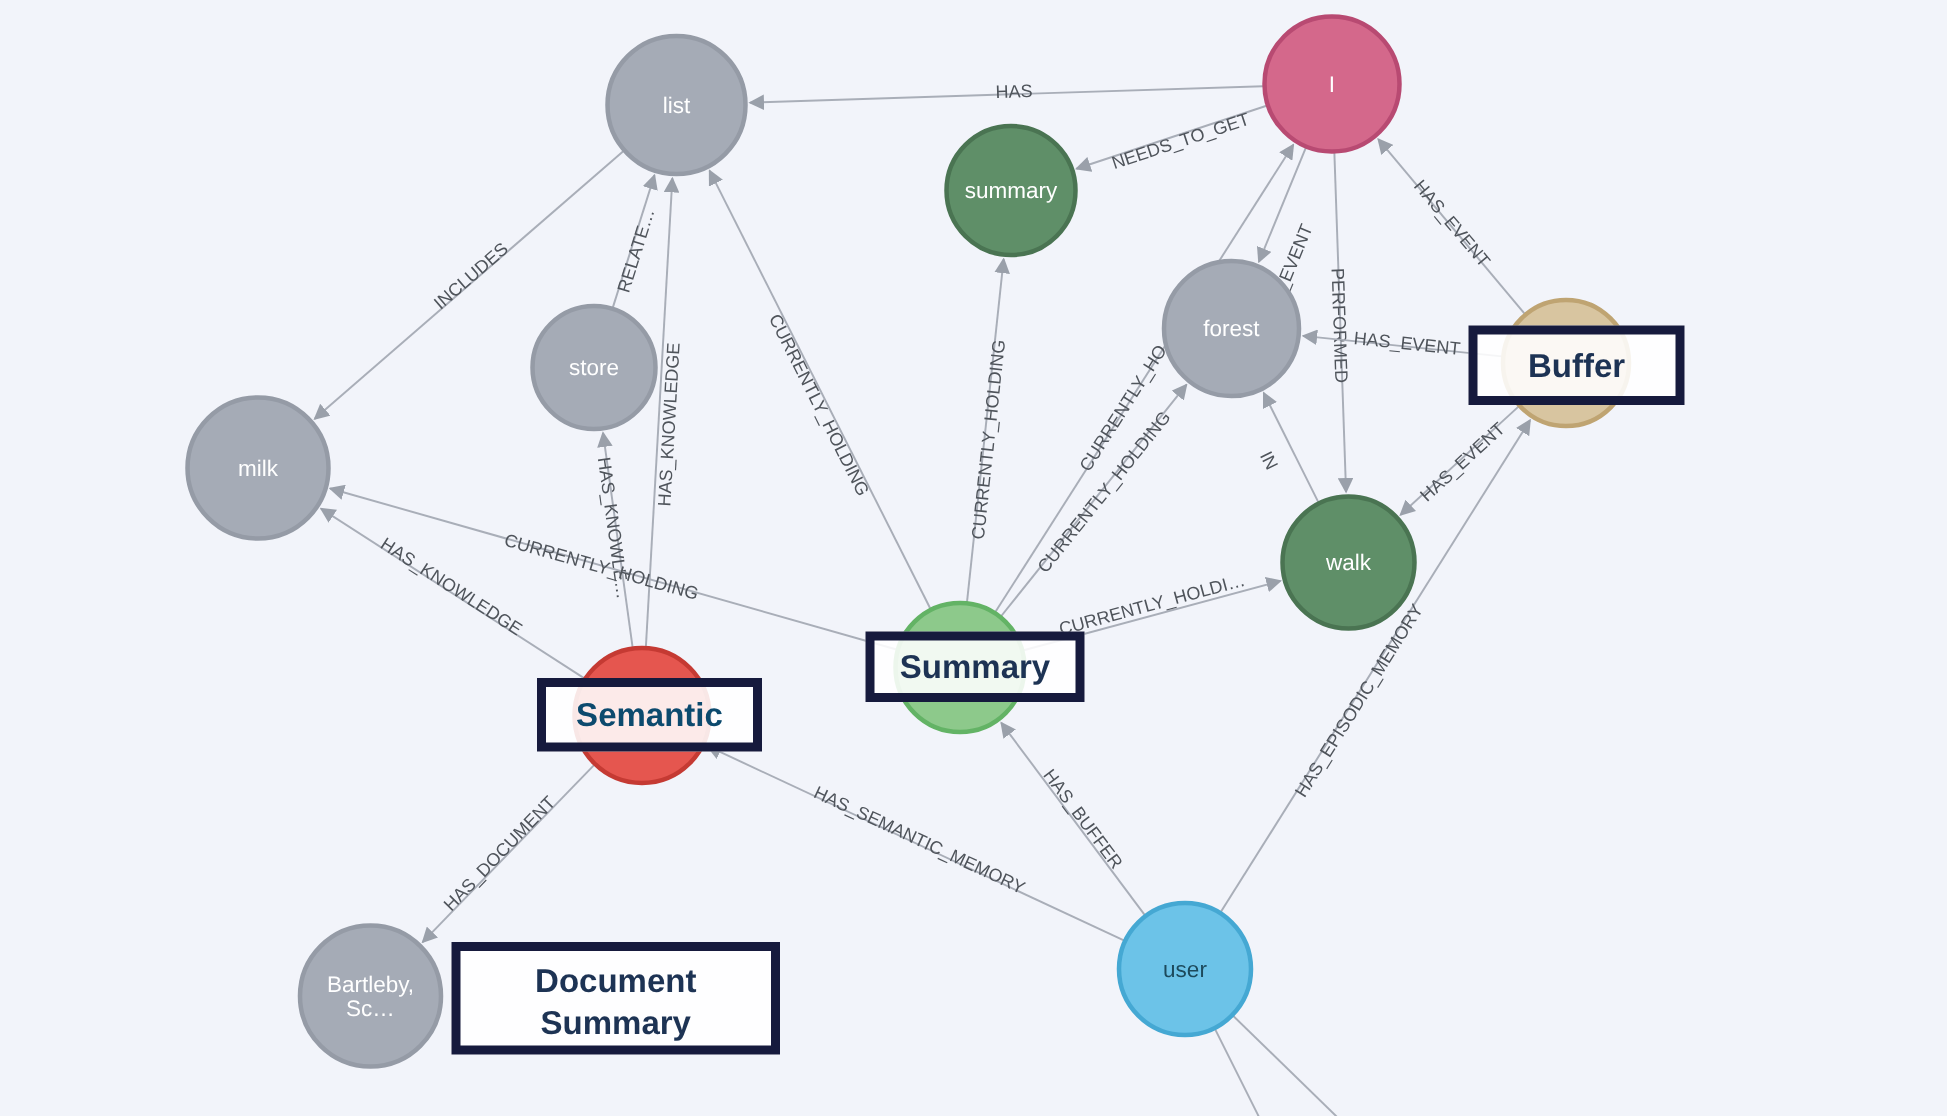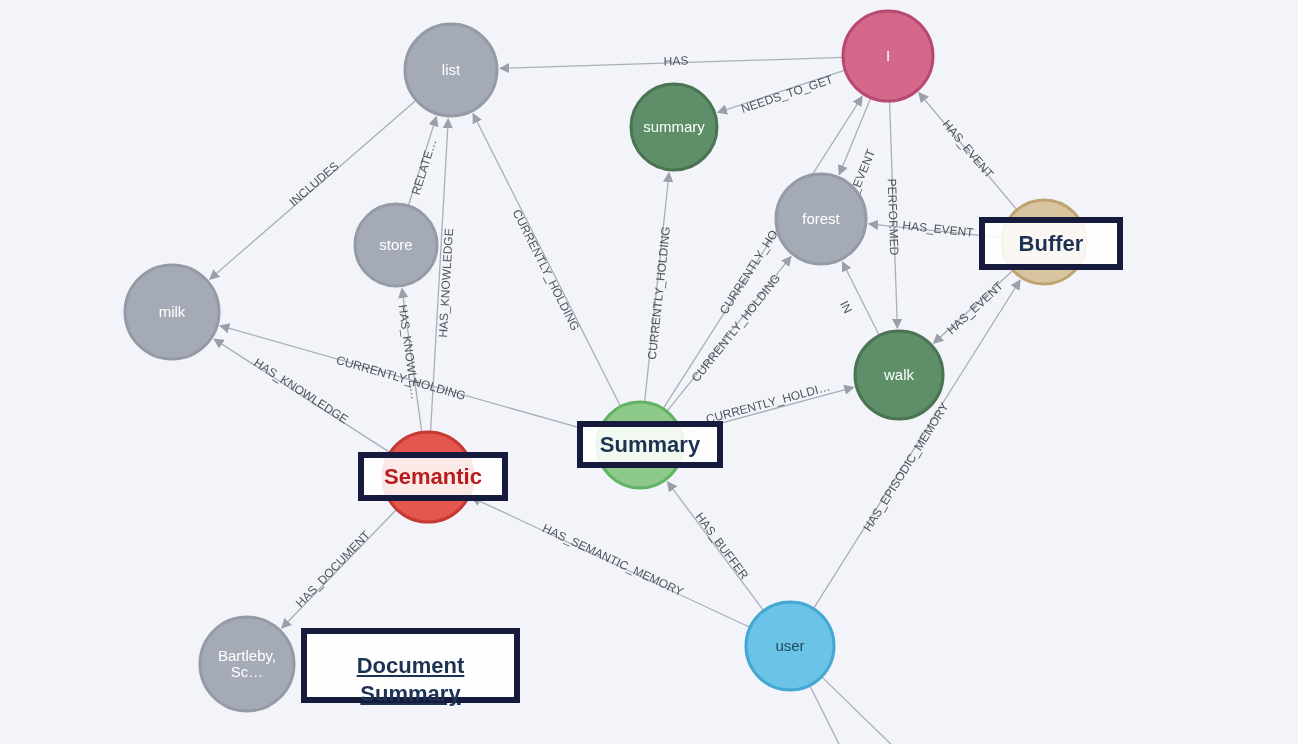--- a/index.html
+++ b/index.html
@@ -177,18 +177,18 @@
         </g>
       </g>
     </svg>
   <div id="annotation-layer">
       <div class="annotation" style="left: 979px; top: 217px; width: 144px; height: 53px; border: 6px solid rgb(22, 26, 61); background: rgba(255, 255, 255, 0.88); color: rgb(29, 51, 84);">
         <span>Buffer</span>
       </div>
       <div class="annotation" style="left: 577px; top: 421px; width: 146px; height: 47px; border: 6px solid rgb(22, 26, 61); background: rgba(255, 255, 255, 0.88); color: rgb(29, 51, 84);">
         <span>Summary</span>
       </div>
-      <div class="annotation" style="left: 358px; top: 452px; width: 150px; height: 49px; border: 6px solid rgb(22, 26, 61); background: rgba(255, 255, 255, 0.88); color: #b91c1c;">
+      <div class="annotation" style="left: 358px; top: 452px; width: 150px; height: 49px; border: 6px solid rgb(22, 26, 61); background: rgba(255, 255, 255, 0.88); color: #0c4a6e;">
         <span>Semantic</span>
       </div>
-      <div class="annotation" style="left: 301px; top: 628px; width: 219px; height: 75px; border: 6px solid rgb(22, 26, 61); background: rgba(255, 255, 255, 0.88); color: rgb(29, 51, 84); flex-direction: column; display: block; padding-top: 18px; text-decoration: underline;"><span>Document</span><br><span>Summary</span></div>
+      <div class="annotation" style="left: 301px; top: 628px; width: 219px; height: 75px; border: 6px solid rgb(22, 26, 61); background: rgba(255, 255, 255, 0.88); color: rgb(29, 51, 84); flex-direction: column; display: block; padding-top: 6px;"><span>Document</span><br><span>Summary</span></div>
     </div>
 </div>
 
 </body></html>

